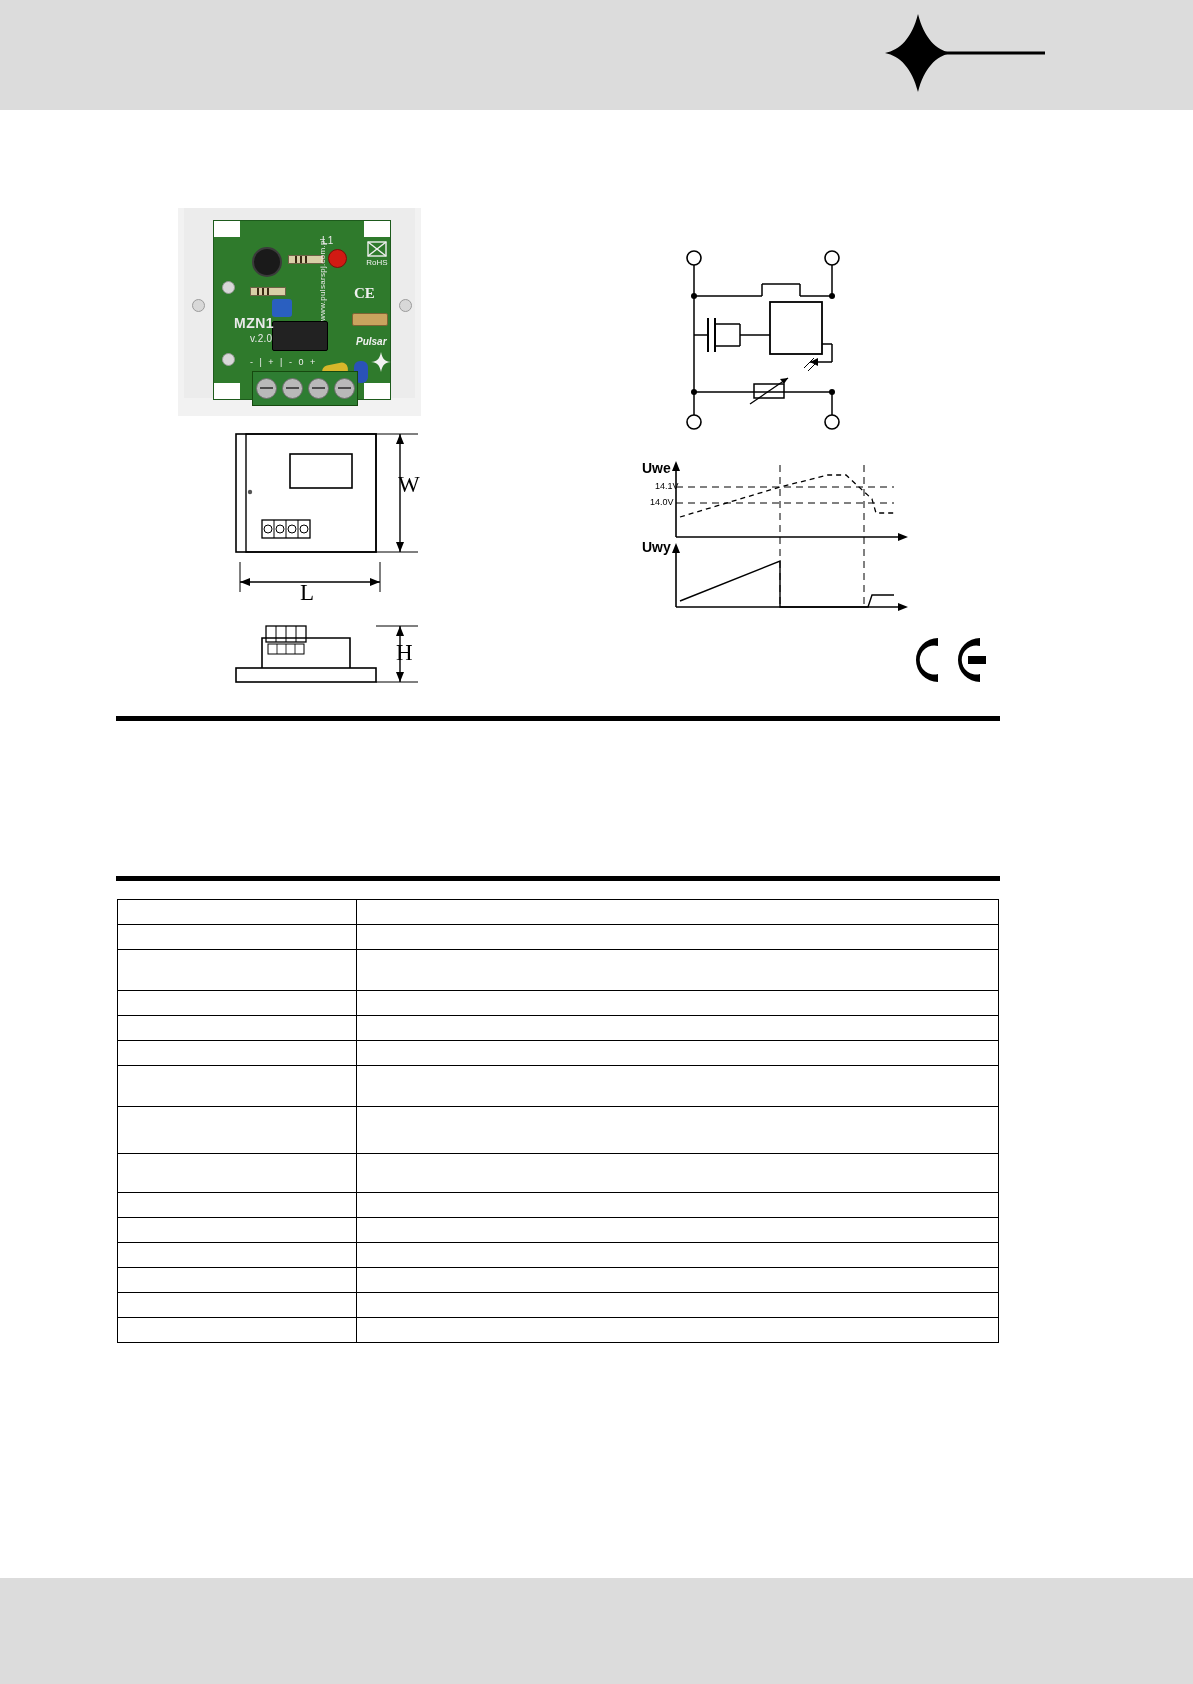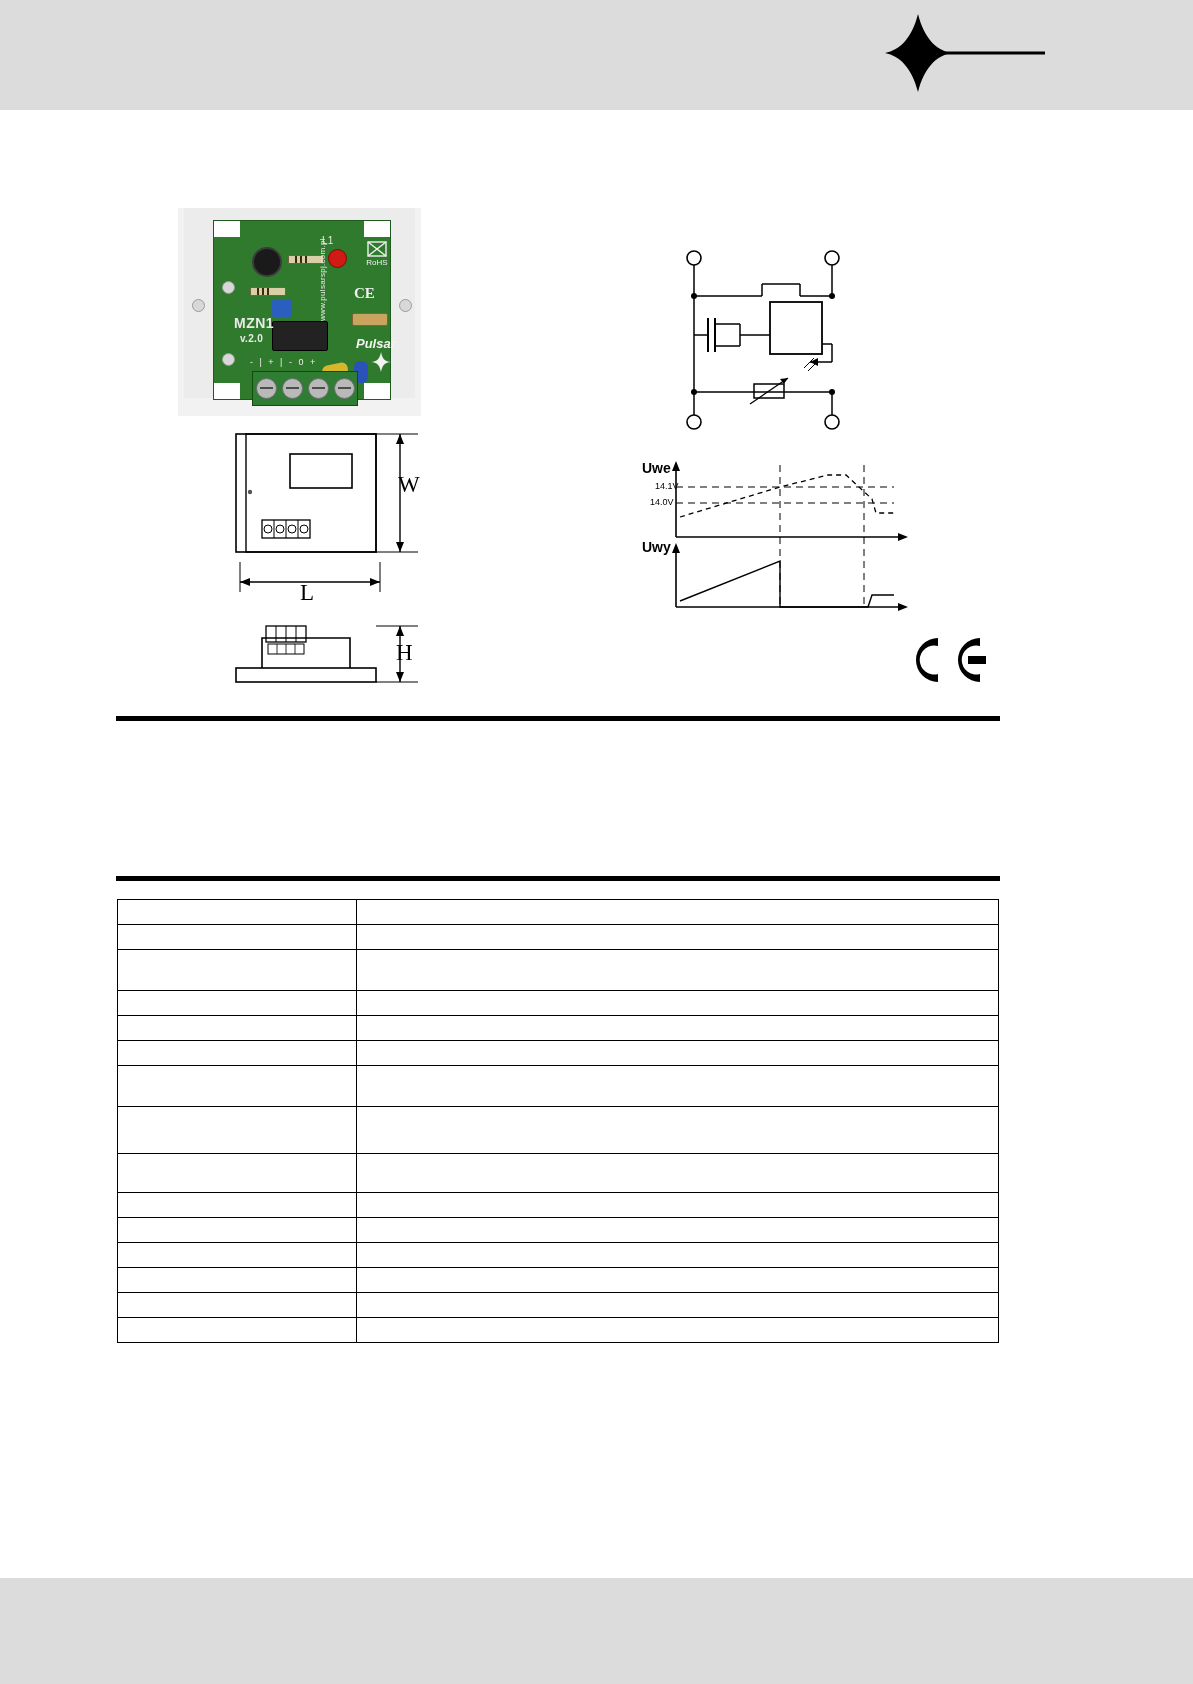--- a/index.html
+++ b/index.html
@@ -199,21 +199,21 @@
     left: 140px; top: 64px;
     color: #f0f0f0;
     font-size: 15px;
     font-weight: bold;
     font-family: "Liberation Serif", serif;
   }
   .pulsar-logo {
     position: absolute;
     left: 142px; top: 115px;
     color: #f2f2f2;
-    font-size: 13px;
+    font-size: 10px;
     font-style: italic;
     font-weight: bold;
   }
   .pulsar-star {
     position: absolute;
     left: 156px; top: 130px;
     width: 22px; height: 22px;
   }
 
   
@@ -330,21 +330,21 @@
           <div class="res-band" style="left:16px;"></div>
         </div>
         <div class="cap-blue"></div>
         <div class="ic-black"></div>
         <div class="fuse"></div>
         <div class="cap-yellow"></div>
         <div class="cap-blue2"></div>
 
         <div class="pcb-text" style="left:108px;top:14px;">L1</div>
         <div class="pcb-text big" style="left:20px;top:94px;">MZN1</div>
-        <div class="pcb-text" style="left:26px;top:112px;font-weight:bold;">v.2.0</div>
+        <div class="pcb-text" style="left:36px;top:112px;">v.2.0</div>
         <div class="pcb-text vert" style="left:104px;top:100px;font-size:8px;">www.pulsarspj.com.pl</div>
         <div class="rohs-box">
           <svg viewBox="0 0 22 18" width="22" height="18" style="display:block">
             <rect x="2" y="1" width="18" height="14" fill="none" stroke="#f0f0f0" stroke-width="1.4"></rect>
             <line x1="2" y1="1" x2="20" y2="15" stroke="#f0f0f0" stroke-width="1.4"></line>
             <line x1="20" y1="1" x2="2" y2="15" stroke="#f0f0f0" stroke-width="1.4"></line>
           </svg>
           <span>RoHS</span>
         </div>
         <div class="ce-small">CE</div>

